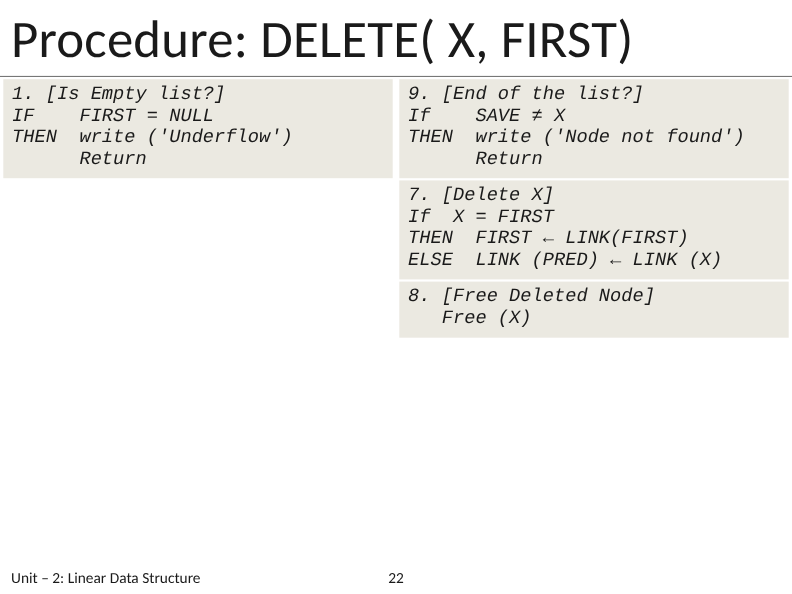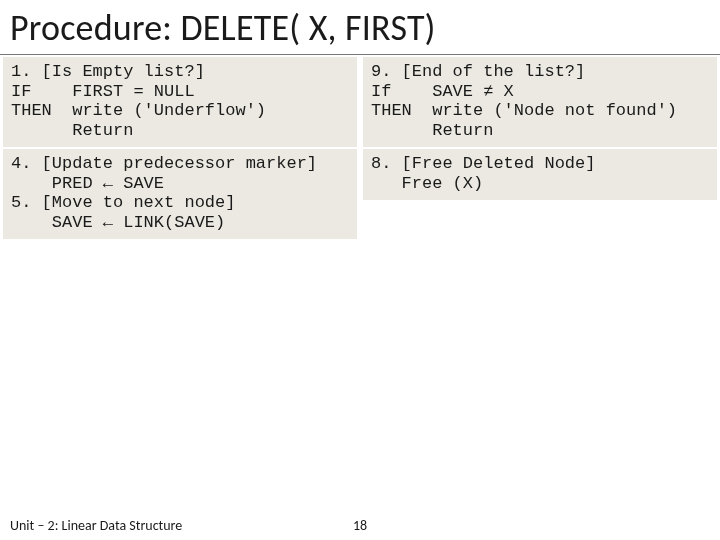--- a/index.html
+++ b/index.html
@@ -5,35 +5,36 @@
   * { margin: 0; padding: 0; box-sizing: border-box; }
   body {
     width: 720px;
     height: 540px;
     background: #fff;
     font-family: Calibri, "Segoe UI", Arial, sans-serif;
     position: relative;
     overflow: hidden;
   }
   .title {
-    font-size: 36px;
+    font-size: 48px;
     font-weight: 400;
     color: #1a1a1a;
     padding: 6px 10px 4px 10px;
     border-bottom: 1px solid #777;
     letter-spacing: 0.2px;
   }
   .columns {
     display: flex;
     width: 100%;
     padding: 0;
   }
   .col {
     width: 50%;
     padding: 0;
+    font-style: italic;
   }
   .step {
     background: #ebe9e1;
     margin: 2px 3px;
     padding: 5px 8px 7px 8px;
     font-family: Consolas, "Courier New", monospace;
     font-size: 17px;
     line-height: 1.15;
     color: #1a1a1a;
     white-space: pre;
@@ -61,31 +62,31 @@
 <body>
 
 <div class="title">Procedure: DELETE( X, FIRST)</div>
 
 <div class="columns">
   <div class="col">
     <div class="step">1. [Is Empty list?]
 IF    FIRST = NULL
 THEN  write ('Underflow')
       Return</div>
-    <div class="step">4. [Update predecessor marker]
-    PRED ← SAVE
-5. [Move to next node]
-    SAVE ← LINK(SAVE)</div>
   </div>
   <div class="col">
     <div class="step">9. [End of the list?]
 If    SAVE ≠ X
 THEN  write ('Node not found')
       Return</div>
+    <div class="step">7. [Delete X]
+If  X = FIRST
+THEN  FIRST ← LINK(FIRST)
+ELSE  LINK (PRED) ← LINK (X)</div>
     <div class="step">8. [Free Deleted Node]
    Free (X)</div>
   </div>
 </div>
 
 <div class="footer">
   <span>Unit – 2: Linear Data Structure</span>
-  <span class="footer-center">18</span>
+  <span class="footer-center">22</span>
 </div>
 
 </body></html>

